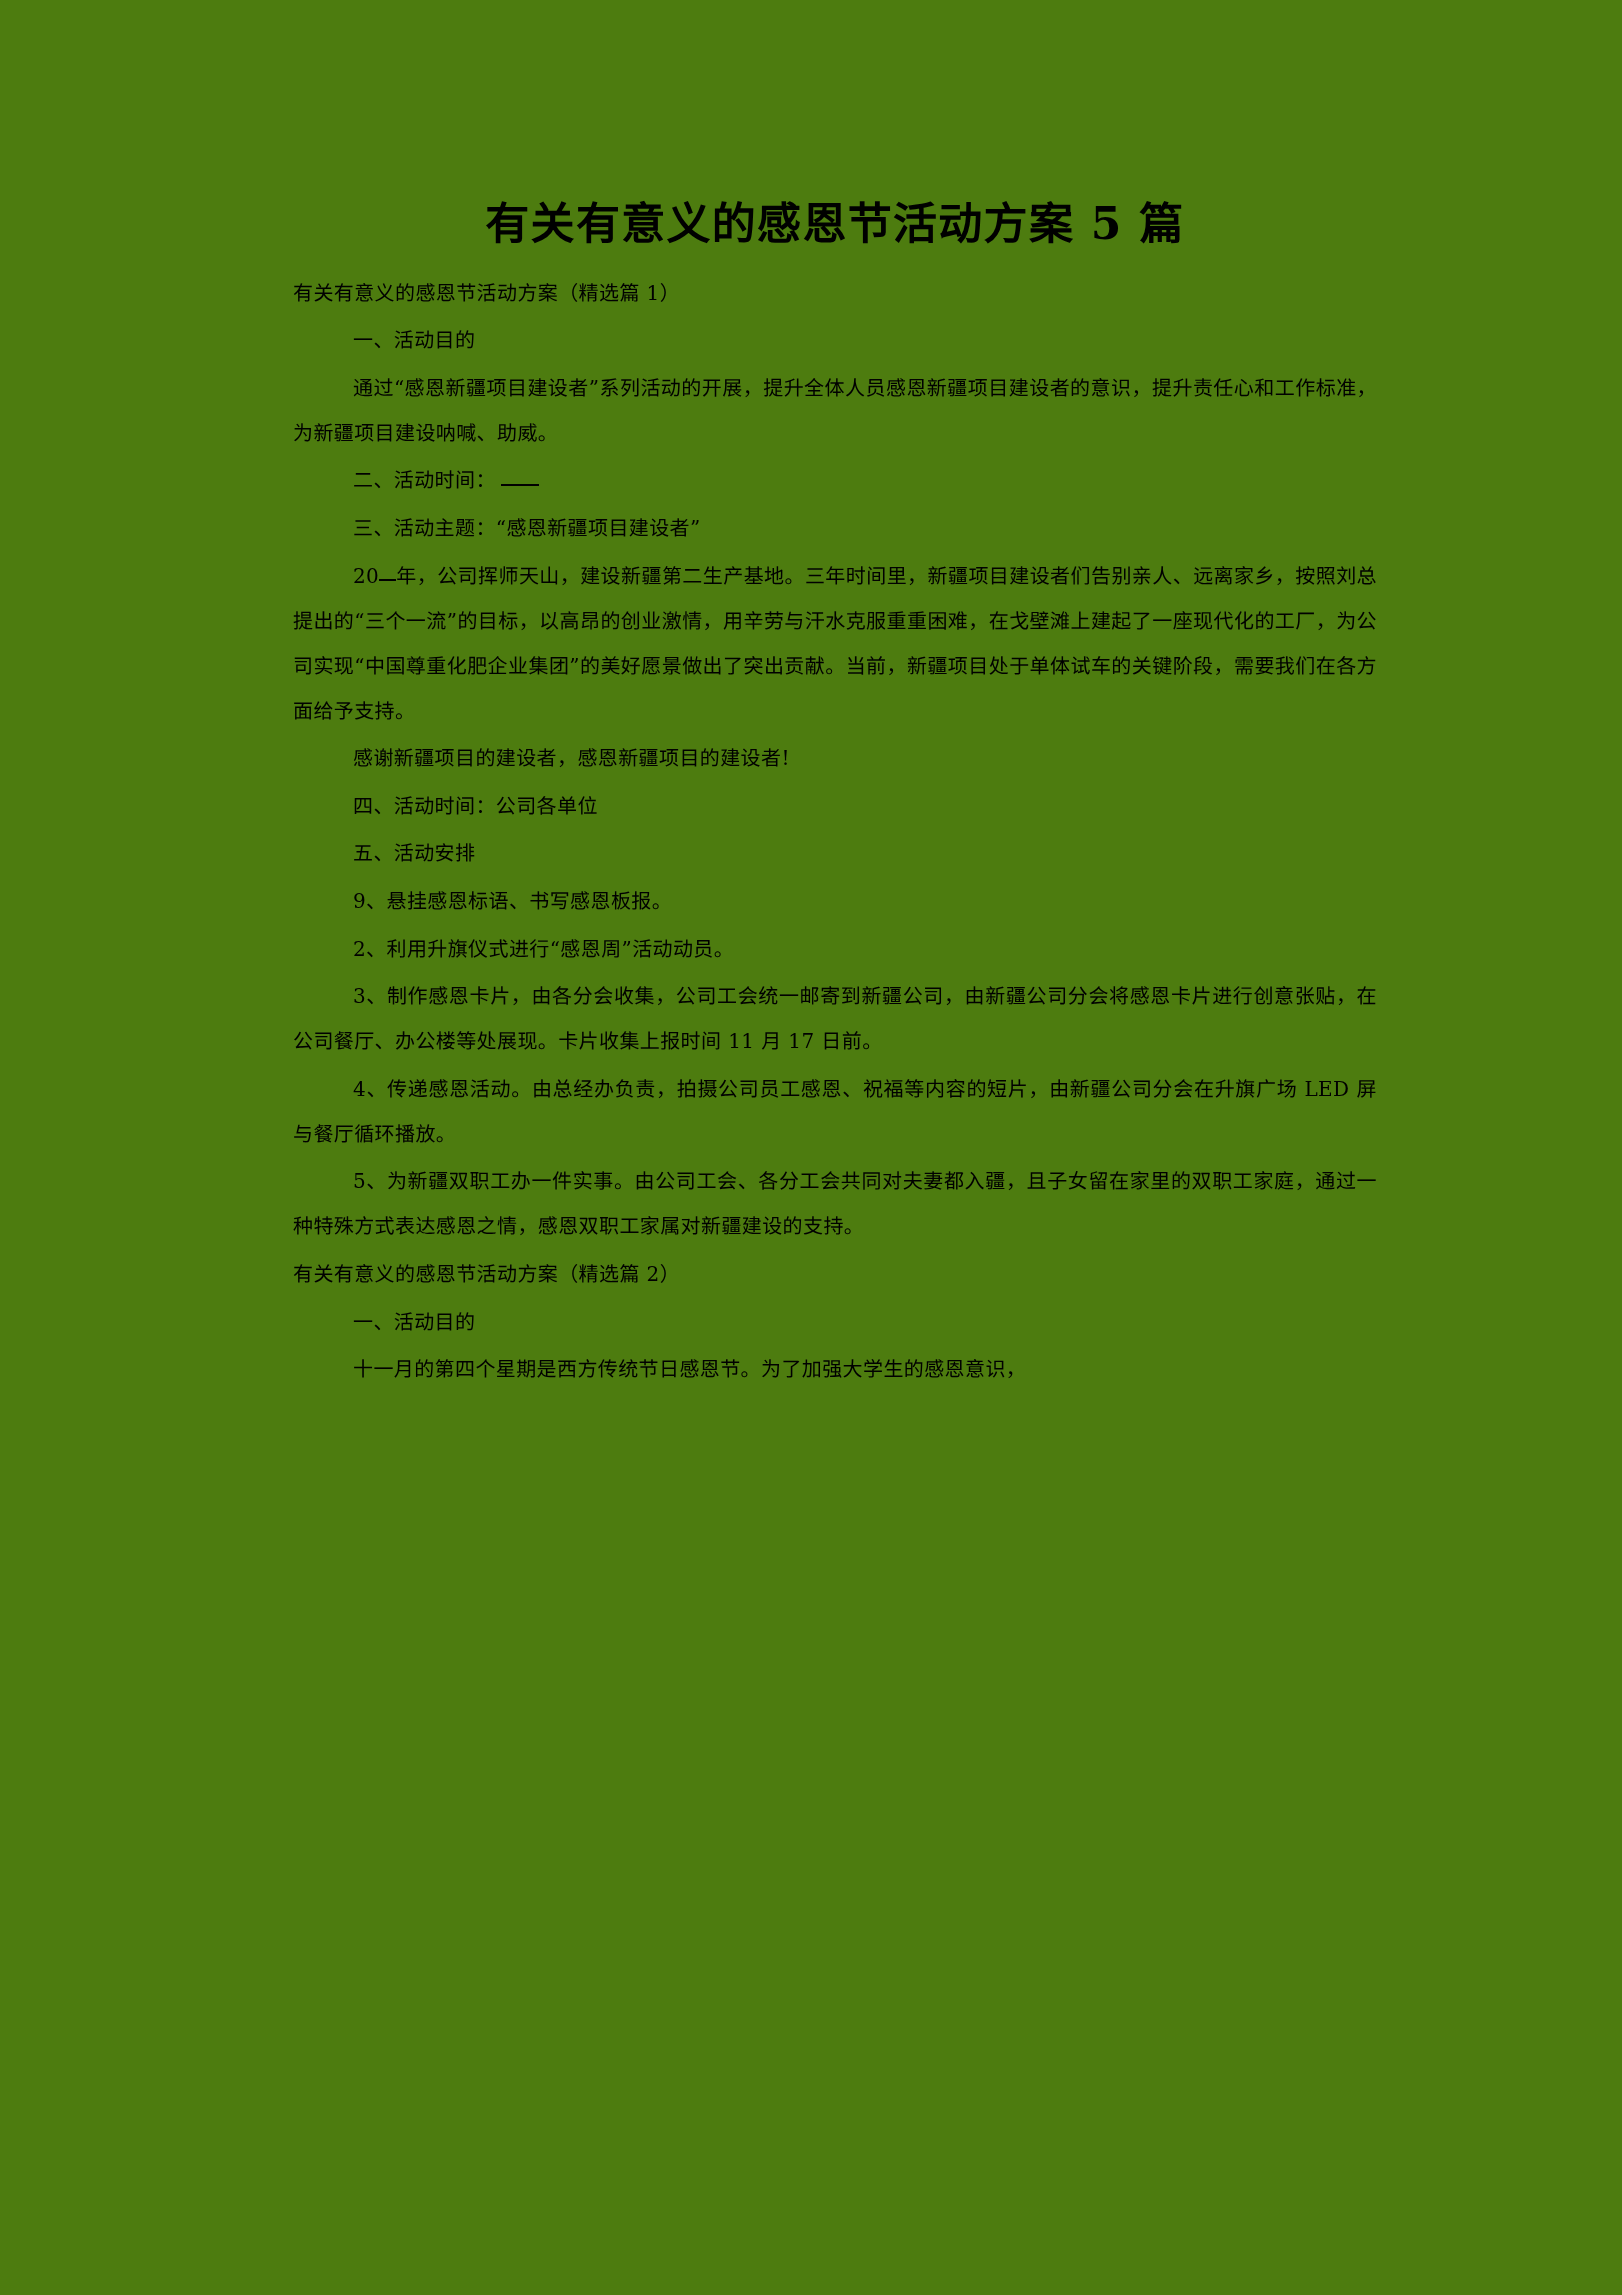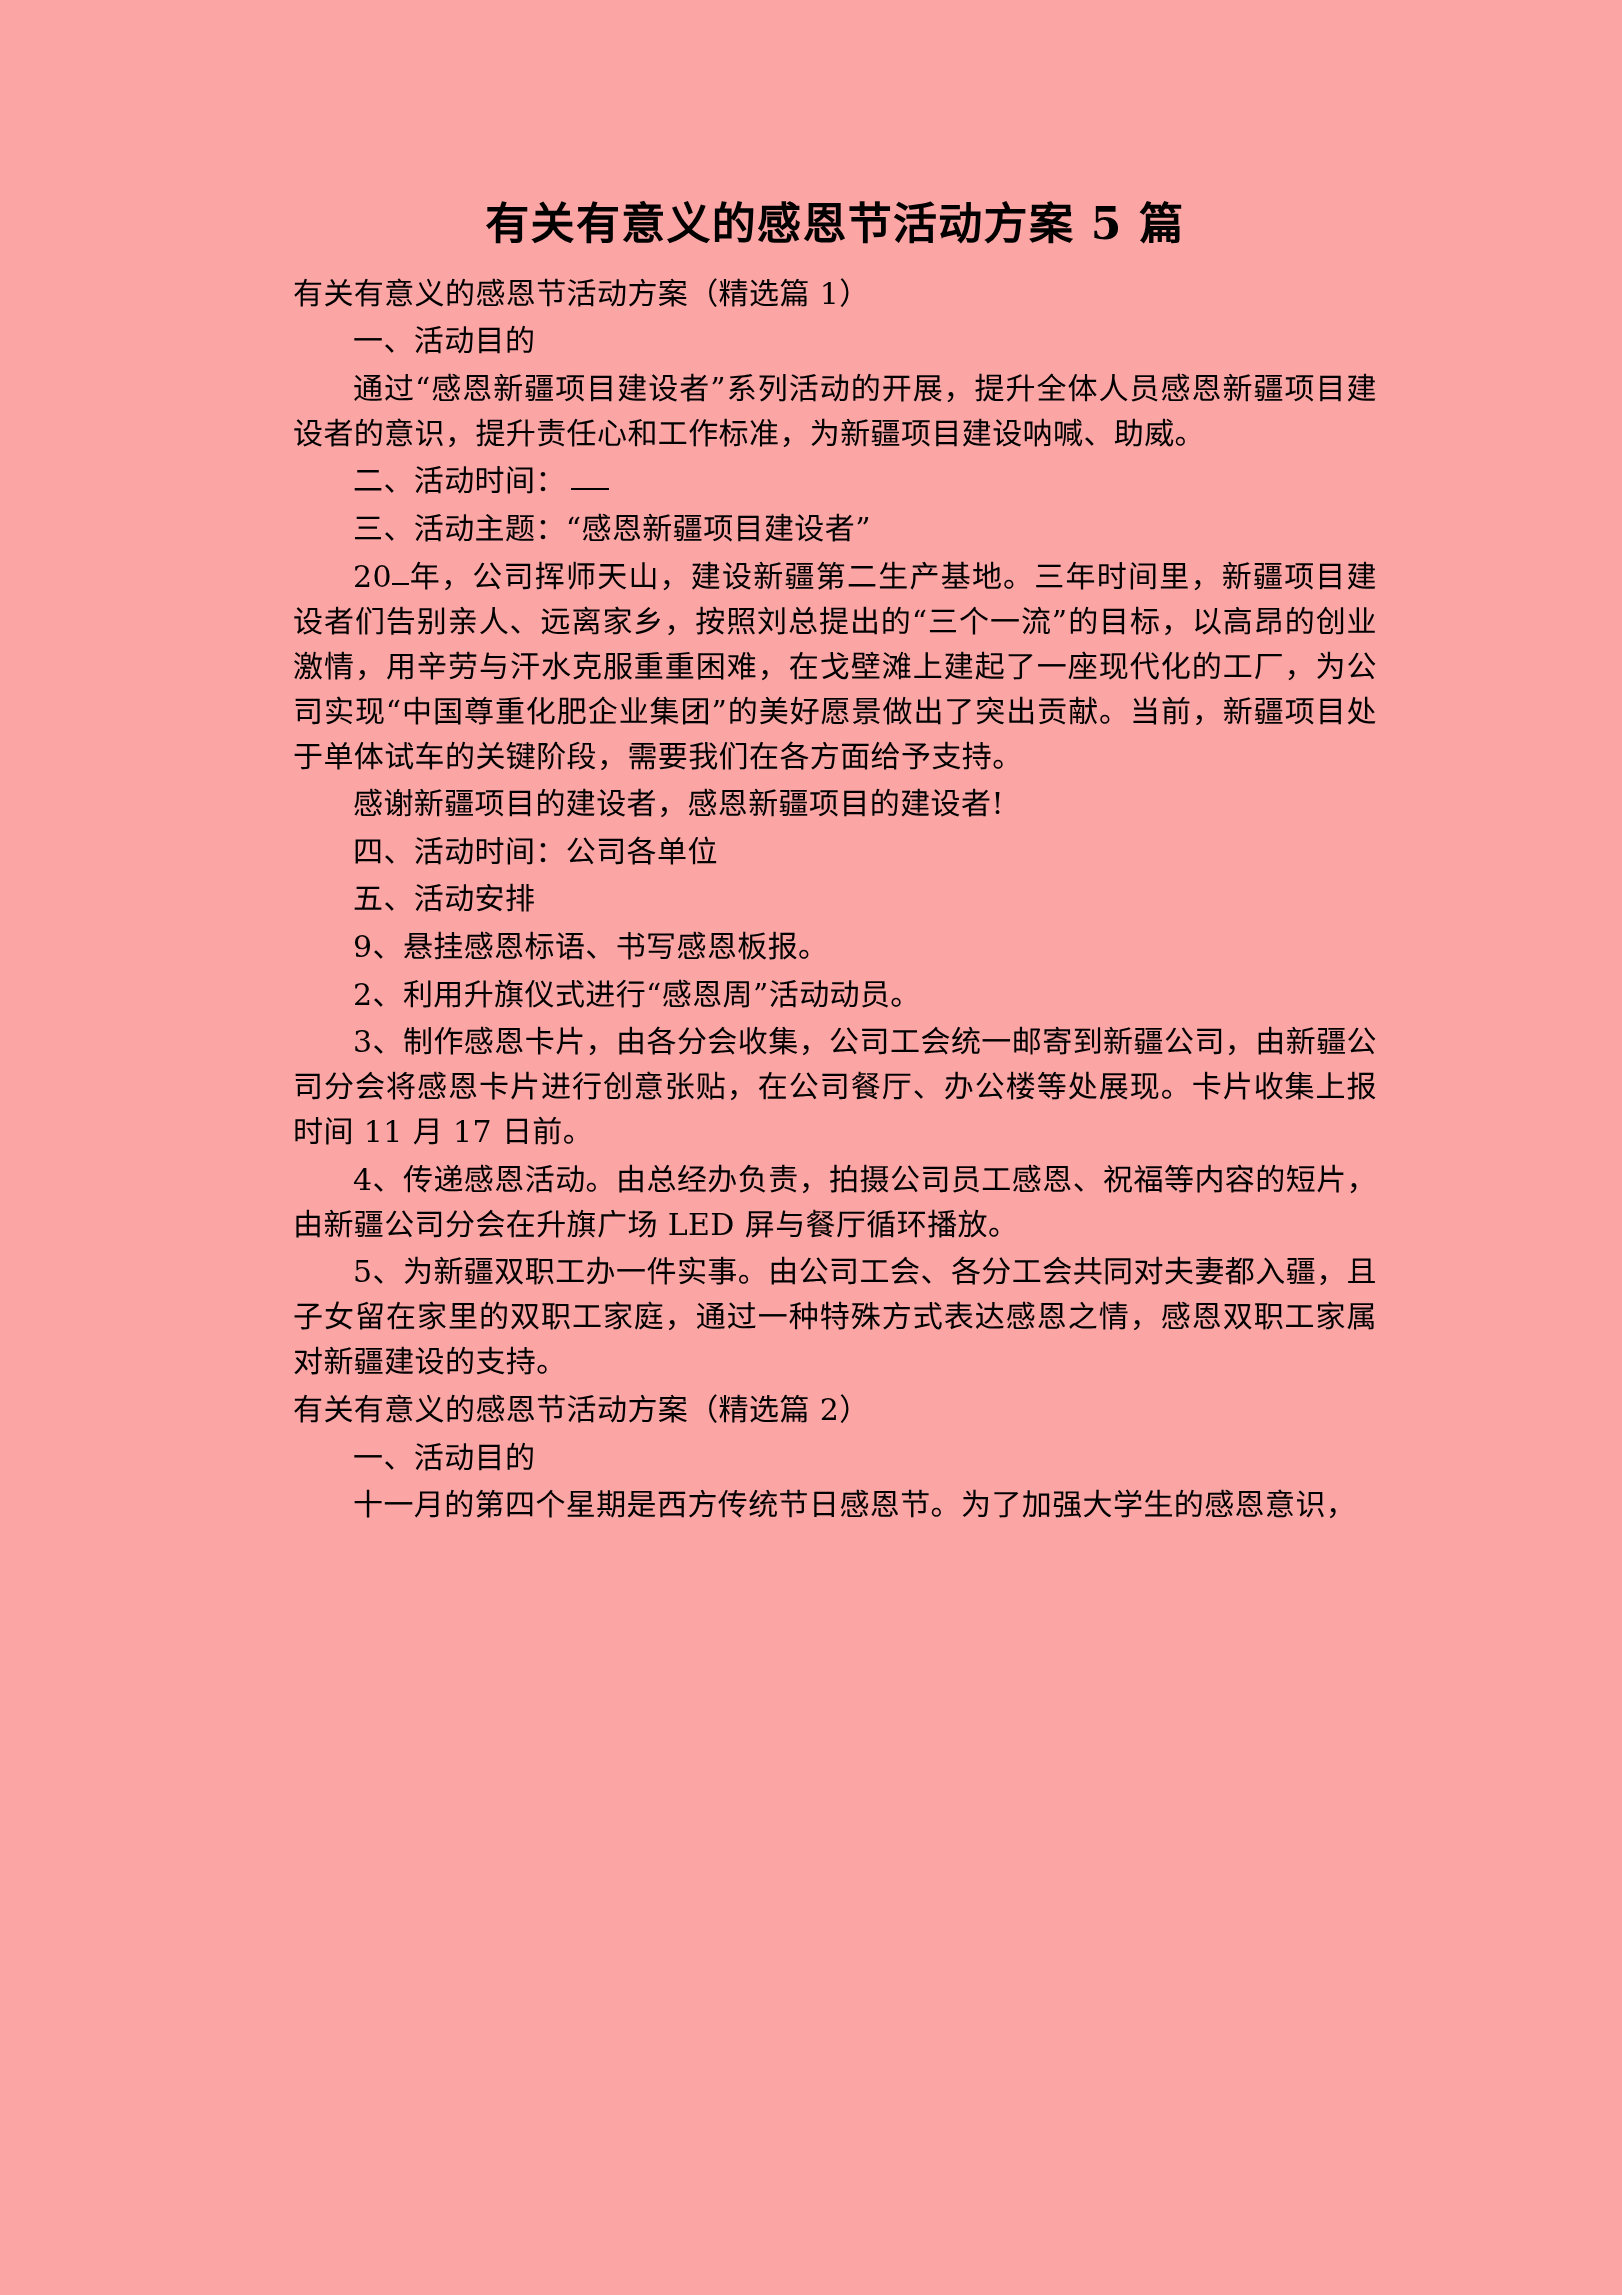--- a/index.html
+++ b/index.html
@@ -17,21 +17,21 @@
     color: #000000;
     -webkit-font-smoothing: antialiased;
   }
 
   #page {
     position: absolute;
     top: 0;
     left: 0;
     width: 1623px;
     height: 2295px;
-    background: #fca5a5;
+    background: #4d7c0f;
   }
 
   
   #content {
     position: absolute;
     left: 293px;
     top: 196px;
     width: 1084px;
   }
 
@@ -40,21 +40,21 @@
     font-weight: bold;
     text-align: center;
     line-height: 1.28;
     letter-spacing: 1.3px;
     margin: 0 0 18.3px 0;
     padding: 0;
     font-family: "DejaVu Serif", "Liberation Serif", serif;
   }
 
   .para {
-    font-size: 30px;
+    font-size: 20px;
     line-height: 45px;
     margin: 0 0 2.6px 0;
     padding: 0;
     text-align: justify;
     text-justify: inter-ideograph;
     letter-spacing: 0.4px;
     word-break: break-all;
   }
 
   

